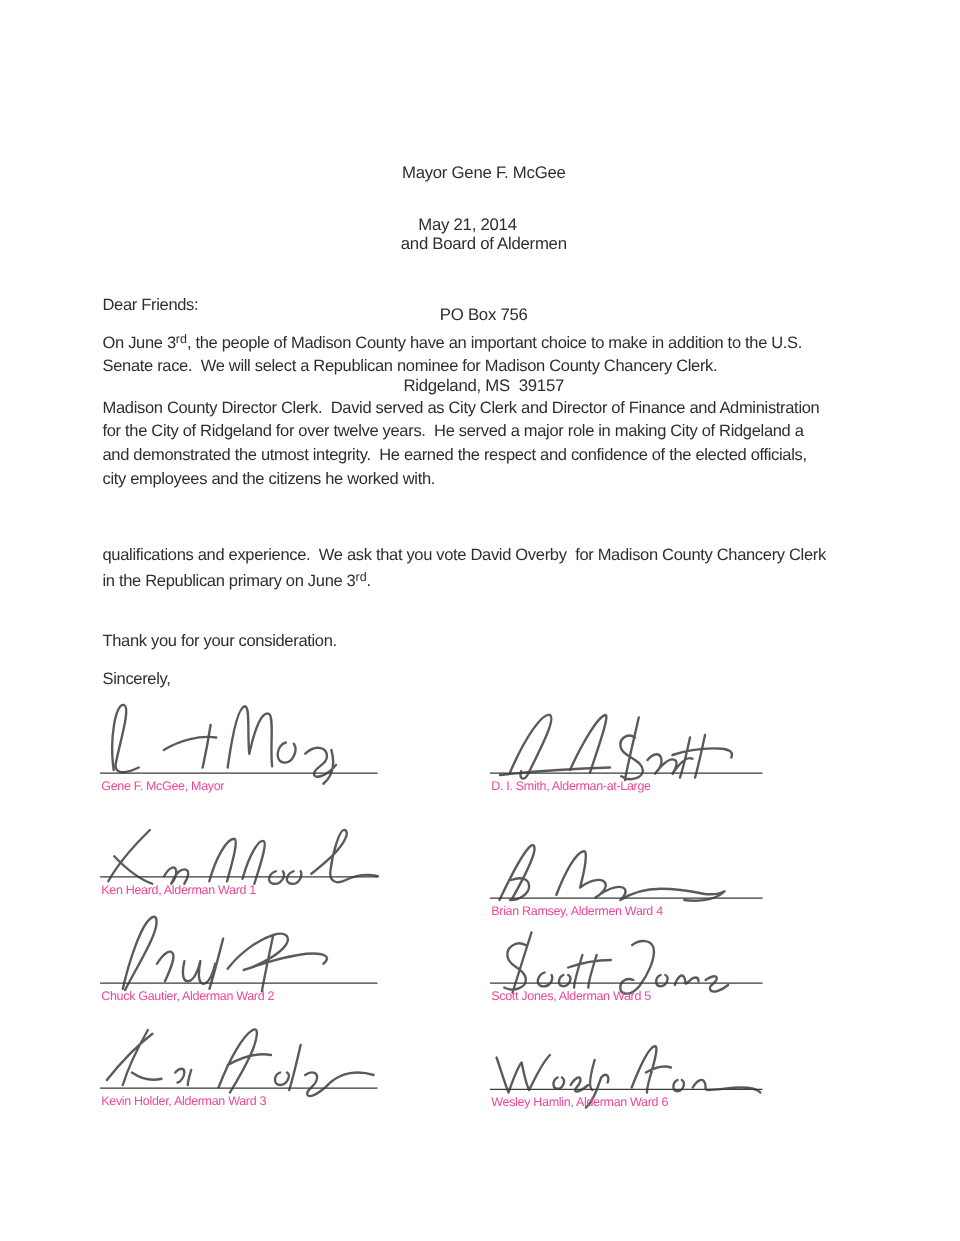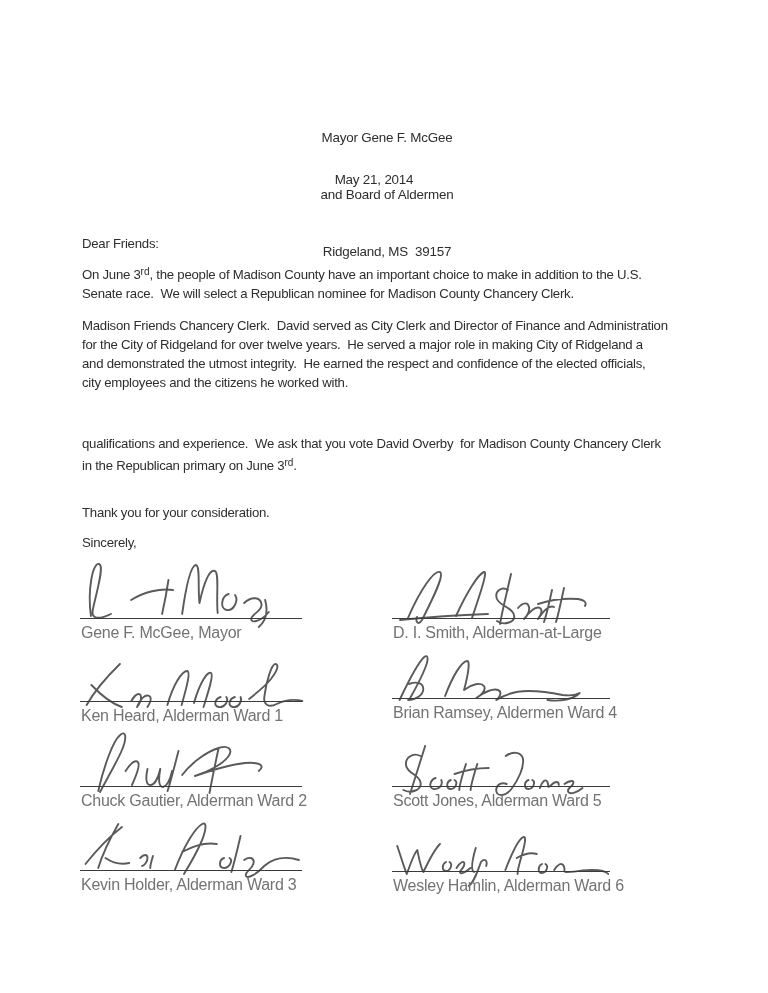--- a/index.html
+++ b/index.html
@@ -30,49 +30,50 @@
   .line sup{font-size:10px;vertical-align:4px;letter-spacing:0;}
   
   .sig-cell{position:absolute;}
   .sig-cell svg{position:absolute;left:0;overflow:visible;}
   .sig-line{
     position:absolute;left:0;bottom:21px;height:0;
     border-top:1.4px solid #3b3b3b;
   }
   .sig-label{
     position:absolute;left:1px;bottom:0;height:16px;
-    font-size:16px;letter-spacing:-0.25px;white-space:pre;color:#737373;
+    font-size:10px;letter-spacing:-0.25px;white-space:pre;color:#ec4899;
   }
   .sig-stroke{
     fill:none;stroke:#4d4d4d;stroke-width:1.9;
     stroke-linecap:round;stroke-linejoin:round;
     vector-effect:non-scaling-stroke;opacity:0.92;
   }
 </style>
 </head>
 <body>
 
 <div class="abs letterhead">
   <div>Mayor Gene F. McGee</div>
   <div>and Board of Aldermen</div>
+  <div>PO Box 756</div>
   <div>Ridgeland, MS  39157</div>
 </div>
 <div class="abs dateline">May 21, 2014</div>
 
 <div class="abs bodyblock" style="top:234px">
   <div class="line">Dear Friends:</div>
 </div>
 
 <div class="abs bodyblock" style="top:262px">
   <div class="line"><span>On June 3</span><sup>rd</sup><span>, the people of Madison County have an important choice to make in addition to the U.S.</span></div>
   <div class="line"><span>Senate race.  We will select a Republican nominee for Madison County Chancery Clerk.</span></div>
 </div>
 
 <div class="abs bodyblock" style="top:316px">
-  <div class="line"><span>Madison Friends Chancery Clerk.  David served as City Clerk and Director of Finance and Administration</span></div>
+  <div class="line"><span>Madison County Director Clerk.  David served as City Clerk and Director of Finance and Administration</span></div>
   <div class="line"><span>for the City of Ridgeland for over twelve years.  He served a major role in making City of Ridgeland a</span></div>
   <div class="line"><span>and demonstrated the utmost integrity.  He earned the respect and confidence of the elected officials,</span></div>
   <div class="line"><span>city employees and the citizens he worked with.</span></div>
 </div>
 
 <div class="abs bodyblock" style="top:434px">
   <div class="line"><span>qualifications and experience.  We ask that you vote David Overby  for Madison County Chancery Clerk</span></div>
   <div class="line"><span>in the Republican primary on June 3</span><sup>rd</sup><span>.</span></div>
 </div>
 
@@ -112,21 +113,21 @@
   <svg width="228" height="48" viewBox="0 0 240 48" preserveAspectRatio="none" style="bottom:16px">
     <path class="sig-stroke" d="M42,5 C28,18 14,34 7,46 M12,26 C22,36 32,44 44,48"></path>
     <path class="sig-stroke" d="M54,42 C58,35 63,33 64,37 C65,41 62,46 60,48 C64,39 69,35 73,37 C76,39 73,45 71,48"></path>
     <path class="sig-stroke" d="M92,46 C98,26 107,12 113,12 C117,13 111,32 107,46 M120,44 C126,24 134,12 138,14 C141,16 134,36 130,48 M148,38 C142,40 140,47 146,48 C152,49 157,42 154,38 M163,38 C157,40 155,47 161,48 C167,49 171,42 169,38"></path>
     <path class="sig-stroke" d="M178,40 C186,34 196,26 201,20 C207,13 210,6 206,5 C202,4 196,22 194,38 C193,46 199,49 207,45 C216,41 226,40 234,42"></path>
   </svg>
   <div class="sig-line" style="width:222px"></div>
   <div class="sig-label">Ken Heard, Alderman Ward 1</div>
 </div>
 
-<div class="sig-cell" style="left:392px;top:640px;width:220px;height:80px">
+<div class="sig-cell" style="left:392px;top:660px;width:220px;height:80px">
   <svg width="218" height="50" viewBox="0 0 230 50" preserveAspectRatio="none" style="bottom:18px">
     <path class="sig-stroke" d="M8,48 C18,28 28,10 34,5 C38,2 39,7 35,16 C31,26 24,38 18,48 M18,32 C26,29 33,31 33,37 C33,43 25,48 17,48"></path>
     <path class="sig-stroke" d="M56,44 C64,24 73,10 79,9 C83,8 80,24 76,38 M76,38 C84,32 94,30 97,34 C100,38 93,44 89,46 C97,40 107,36 112,38 C117,40 113,46 110,48 C120,42 132,39 144,39 C158,39 170,41 180,43 C188,44 194,43 198,41 C192,47 178,50 164,48"></path>
   </svg>
   <div class="sig-line" style="width:218px"></div>
   <div class="sig-label">Brian Ramsey, Aldermen Ward 4</div>
 </div>
 
 <div class="sig-cell" style="left:80px;top:710px;width:228px;height:98px">
   <svg width="228" height="65" viewBox="0 0 250 65" preserveAspectRatio="none" style="bottom:14px">

